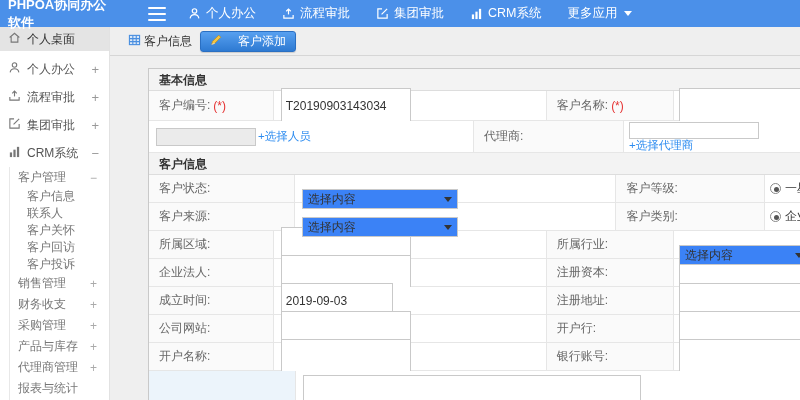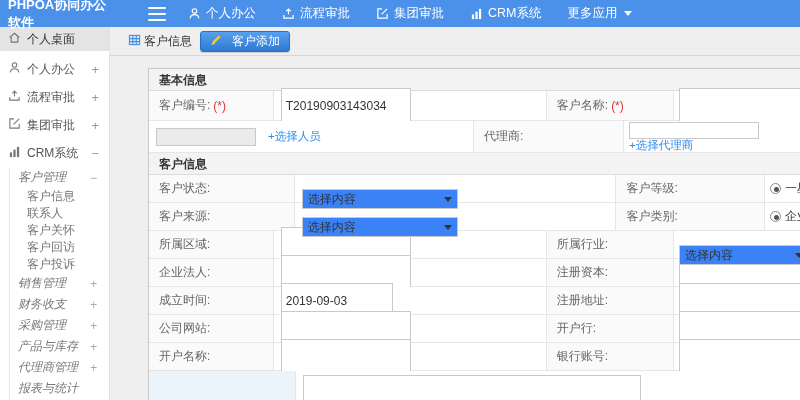--- a/index.html
+++ b/index.html
@@ -19,30 +19,30 @@
 
   
   .sidebar { position:absolute; left:0; top:27px; width:110px; bottom:0; background:#fff; border-right:1px solid #e2e2e2; overflow:hidden; }
   .side-item { display:flex; align-items:center; height:26px; padding:0 10px 0 8px; color:#555; cursor:pointer; }
   .side-item .lbl { margin-left:6px; flex:1; white-space:nowrap; }
   .side-item .exp { color:#999; font-size:13px; }
   .side-item.active { background:#e4e4e4; color:#333; height:24px; margin-bottom:4px; }
   .side-item.toplevel { height:28px; }
   .side-item svg { flex:none; }
   .crm-sub { margin-left:9px; border-left:1px solid #e8e8e8; }
-  .sub1 { display:flex; align-items:center; height:21px; padding:0 12px 0 8px; color:#777; cursor:pointer;font-style:italic; }
+  .sub1 { display:flex; align-items:center; height:21px; padding:0 12px 0 8px; color:#777; cursor:pointer; }
   .sub1 .lbl { flex:1; white-space:nowrap; }
   .sub1 .exp { color:#aaa; }
   .sub2 { height:17px; line-height:17px; padding-left:17px; color:#777; cursor:pointer; white-space:nowrap; }
 
   
   .main { position:absolute; left:110px; top:27px; right:0; bottom:0; background:#efefef; }
   .tabbar { height:29px; border-bottom:1px solid #d6d6d6; display:flex; align-items:center; padding-left:18px; gap:8px; }
   .tab-plain { display:flex; align-items:center; gap:3px; color:#333; cursor:pointer; }
-  .tab-active { display:flex; align-items:center; gap:10px; color:#fff; cursor:pointer;
+  .tab-active { display:flex; align-items:center; gap:16px; color:#fff; cursor:pointer;
     background:linear-gradient(#57a0f0,#2e7ad2); border:1px solid #2a6fc2; border-radius:3px;
     padding:1px 9px; box-shadow:0 1px 1px rgba(0,0,0,.15); }
 
   
   .panel { position:absolute; left:38px; top:41px; width:662px; background:#fff; border:1px solid #c9c9c9; }
   .sec-header { height:22px; line-height:22px; padding-left:10px; background:#f3f3f3;
     border-bottom:1px solid #ddd; font-weight:bold; color:#333; }
   .frow { display:flex; border-bottom:1px solid #e6e6e6; }
   .frow:last-child { border-bottom:none; }
   .cell { display:flex; align-items:center; padding-left:10px; }
@@ -246,21 +246,21 @@
           <span class="req">(*)</span>
       </div>
       <div class="cell cr-ctl">
         <input type="text" style="">
       </div>
     </div>
 
     <div class="frow h32">
       <div class="cell cl-ctl">
         <input type="text" class="disabled" style="">
-        <a class="blue-link" style="margin-left:12px">+选择人员</a>
+        <a class="blue-link" style="margin-left:2px">+选择人员</a>
       </div>
       <div class="cell cr-lab">
         <span>代理商:</span>
       </div>
       <div class="cell cr-ctl">
         <span class="stack">
           <input type="text" style="height: 17px;">
           <a class="blue-link">+选择代理商</a>
         </span>
       </div>

